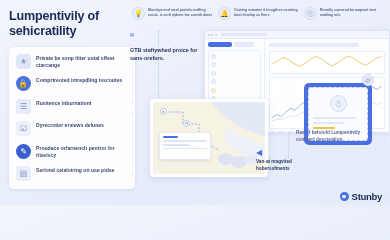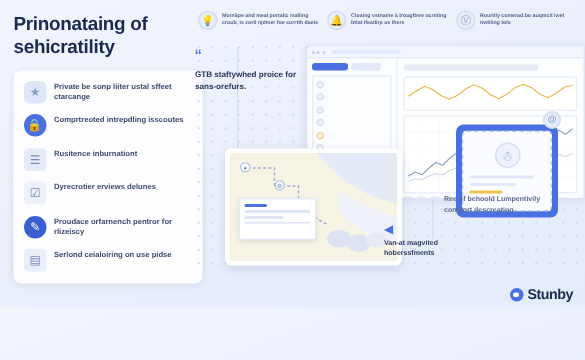--- a/index.html
+++ b/index.html
@@ -412,21 +412,21 @@
     font-weight: bold;
     color: #1b2a52;
     letter-spacing: -0.3px;
   }
 </style>
 </head>
 <body>
 
 <div id="left-col">
 
-  <div id="headline">Prinonataing of sehicratility</div>
+  <div id="headline">Lumpentivily of sehicratility</div>
 
   <div id="feature-card">
 
     <div class="feat">
       <span class="feat-ico ico-shield">★</span>
       <span class="feat-txt">Private be sonp liiter ustal sffeet ctarcange</span>
     </div>
 
     <div class="feat">
       <span class="feat-ico ico-round">🔒</span>

